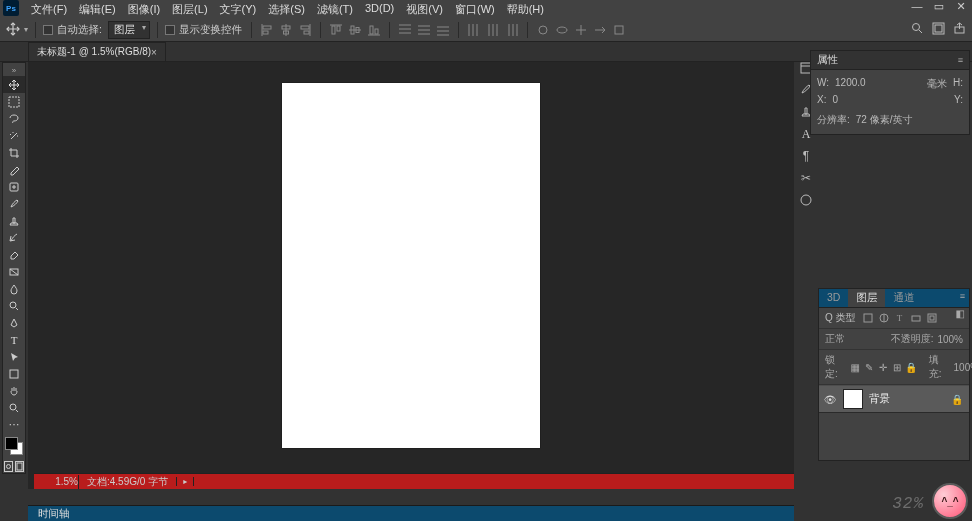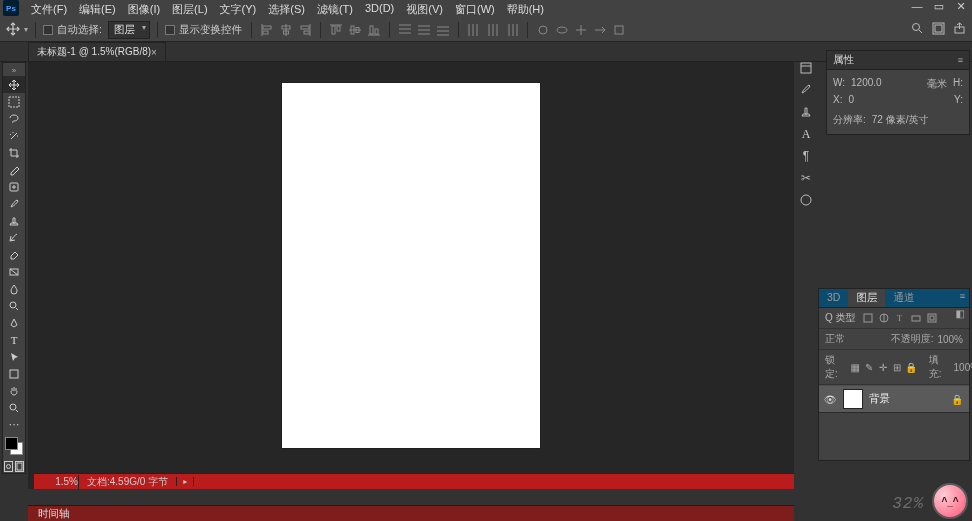--- a/index.html
+++ b/index.html
@@ -29,37 +29,37 @@
 
 .workarea { position: absolute; top: 62px; left: 28px; right: 178px; bottom: 32px; background: #262626; }
 .canvas-wrap { position: absolute; top: 0; left: 0; right: 0; bottom: 20px; display: flex; align-items: center; justify-content: center; }
 .canvas { width: 258px; height: 365px; background: #fff; box-shadow: 0 0 1px #000; }
 
 .status { position: absolute; left: 6px; right: 0; bottom: 0; height: 16px; background: #b91c1c; border-top: 1px solid #222; display: flex; align-items: center; font-size: 10px; color: #ccc; text-align: right; }
 .status .zoom { width: 44px; padding-left: 8px; }
 .status .doc-info { border-left: 1px solid #222; padding: 0 8px; }
 .status .chev { border-left: 1px solid #222; border-right: 1px solid #222; padding: 0 6px; font-size: 8px; }
 
-.bottombar { position: absolute; left: 28px; right: 178px; bottom: 0; height: 16px; background: #7f1d1d; border-top: 1px solid #1a1a1a; padding-left: 10px; display: flex; align-items: center; font-size: 10.5px; color: #ddd; }
+.bottombar { position: absolute; left: 28px; right: 178px; bottom: 0; height: 16px; background: #0c4a6e; border-top: 1px solid #1a1a1a; padding-left: 10px; display: flex; align-items: center; font-size: 10.5px; color: #ddd; }
 
 .toolbar { position: absolute; top: 62px; left: 2px; width: 24px; background: #424242; border: 1px solid #222; padding-top: 2px; }
 .toolbar .tool { width: 22px; height: 17px; display: flex; align-items: center; justify-content: center; color: #ccc; position: relative; }
 .toolbar .tool.active { background: #2a2a2a; }
 .toolbar .swatch-wrap { width: 22px; height: 22px; position: relative; margin-top: 2px; }
 .toolbar .swatch-bg { position: absolute; width: 13px; height: 13px; background: #fff; border: 1px solid #888; right: 2px; bottom: 2px; }
 .toolbar .swatch-fg { position: absolute; width: 13px; height: 13px; background: #000; border: 1px solid #888; left: 2px; top: 2px; }
 .toolbar .mode-row { display: flex; margin-top: 3px; }
 .toolbar .mode-btn { width: 11px; height: 13px; display: flex; align-items: center; justify-content: center; }
 .toolbar .mode-btn svg { display: block; }
 .toolbar .collapse { text-align: center; font-size: 8px; color: #aaa; padding: 1px 0; }
 
 .side-strip { position: absolute; top: 52px; right: 156px; width: 20px; display: flex; flex-direction: column; gap: 6px; padding-top: 8px; align-items: center; }
 .side-strip .strip-icon { width: 16px; height: 16px; display: flex; align-items: center; justify-content: center; color: #bbb; font-size: 12px; }
 
-.right-col { position: absolute; top: 50px; right: 2px; width: 144px; }
+.right-col { position: absolute; top: 50px; right: 2px; width: 160px; }
 .panel { background: #424242; border: 1px solid #222; margin-bottom: 2px; }
 .panel-title { background: #323232; border-bottom: 1px solid #222; padding: 2px 6px; font-size: 10.5px; color: #ddd; display: flex; align-items: center; }
 .panel-title .fly { margin-left: auto; font-size: 9px; color: #aaa; }
 .panel-tabs { background: #0c4a6e; border-bottom: 1px solid #222; display: flex; }
 .panel-tabs .ptab { padding: 2px 8px; font-size: 10.5px; color: #999; }
 .panel-tabs .ptab.active { background: #424242; color: #ddd; }
 .panel-body { padding: 4px 6px; font-size: 10px; color: #bbb; }
 .prop-row { display: flex; gap: 6px; margin: 3px 0; }
 .prop-row span { flex: 0 0 auto; }
 .prop-row .val { flex: 1; }

